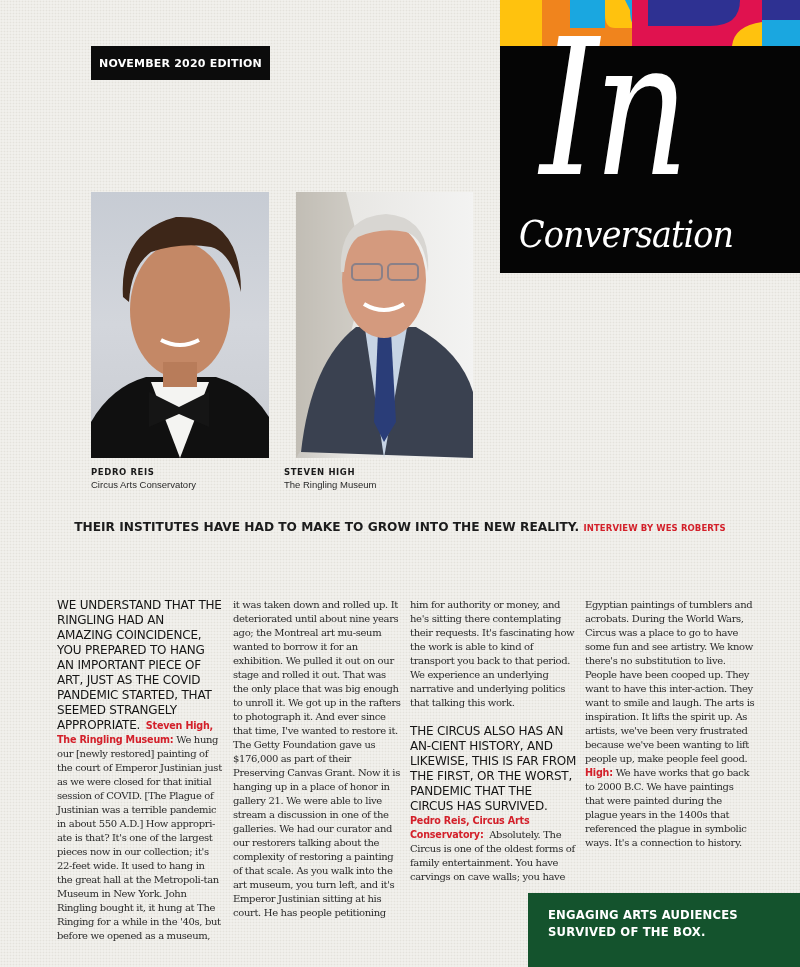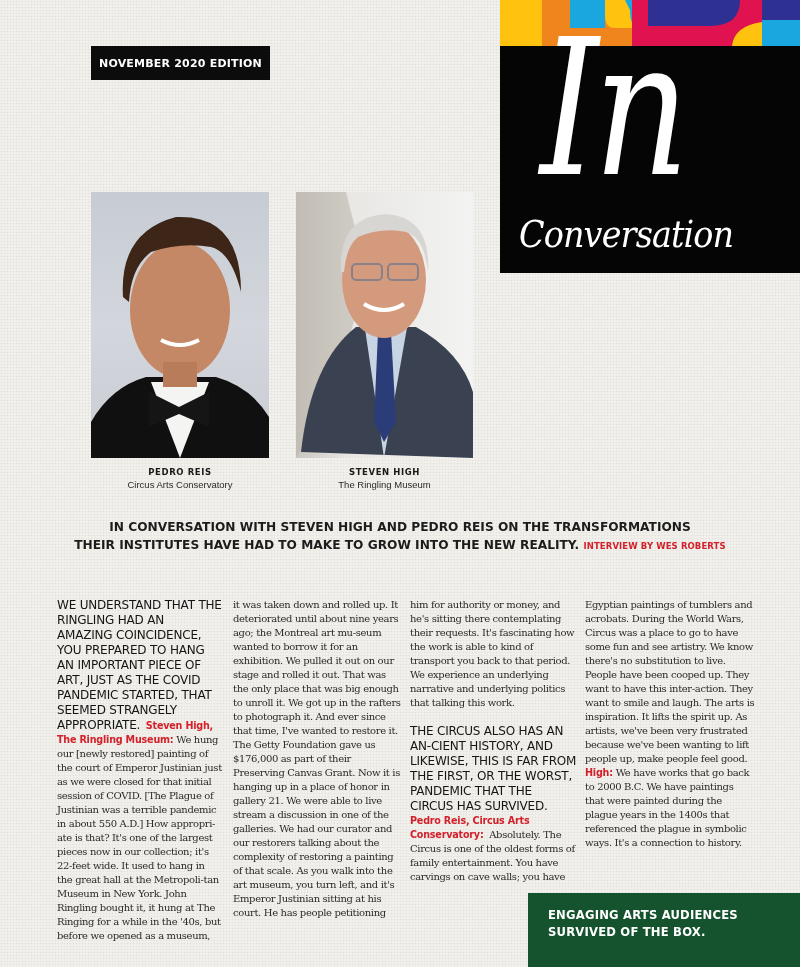--- a/index.html
+++ b/index.html
@@ -36,24 +36,24 @@
     font-family: "DejaVu Serif", serif; font-style: italic;
     font-size: 38px; color: #fff; letter-spacing: -1px;
     transform: scaleX(0.88); transform-origin: left top;
   }
   .photo {
     position: absolute; top: 192px; height: 266px; overflow: hidden;
   }
   .photo-pedro { left: 91px; width: 178px; background: linear-gradient(180deg,#c7ccd4 0%,#d3d6dc 50%,#c9ccd2 100%); }
   .photo-steven { left: 296px; width: 177px; background: linear-gradient(90deg,#c9c6c0 0%,#e8e7e4 30%,#f3f3f2 100%); }
   .caption {
-    position: absolute; top: 466px; text-align: center;
+    position: absolute; top: 466px; 
   }
   .caption-pedro { left: 91px; width: 178px; }
-  .caption-steven { left: 296px; width: 177px; }
+  .caption-steven { left: 284px; width: 177px; }
   .caption .name {
     font-family: "DejaVu Sans", sans-serif; font-weight: bold;
     font-size: 8.5px; letter-spacing: 0.6px; color: #1a1a1a; line-height: 12px;
   }
   .caption .org {
     font-family: "Liberation Sans", sans-serif; font-size: 9.5px; color: #2a2a2a; line-height: 13px;
   }
   .deck {
     position: absolute; left: 40px; top: 518px; width: 720px; text-align: center;
     font-family: "DejaVu Sans", sans-serif; font-weight: bold;
@@ -136,21 +136,20 @@
 <div class="caption caption-pedro">
   <div class="name">PEDRO REIS</div>
   <div class="org">Circus Arts Conservatory</div>
 </div>
 <div class="caption caption-steven">
   <div class="name">STEVEN HIGH</div>
   <div class="org">The Ringling Museum</div>
 </div>
 
 <div class="deck">
-  <div>IN CONVERSATION WITH STEVEN HIGH AND PEDRO REIS ON THE TRANSFORMATIONS</div>
   <div><span>THEIR INSTITUTES HAVE HAD TO MAKE TO GROW INTO THE NEW REALITY.</span> <span class="byline">INTERVIEW BY WES ROBERTS</span></div>
 </div>
 
 <div class="col col1">
   <span class="q">WE UNDERSTAND THAT THE RINGLING HAD AN AMAZING COINCIDENCE, YOU PREPARED TO HANG AN IMPORTANT PIECE OF ART, JUST AS THE COVID PANDEMIC STARTED, THAT SEEMED STRANGELY APPROPRIATE.</span>&nbsp; <span class="spk">Steven High, The Ringling Museum:</span> <span>We hung our [newly restored] painting of the court of Emperor Justinian just as we were closed for that initial session of COVID. [The Plague of Justinian was a terrible pandemic in about 550 A.D.] How appropri-ate is that? It's one of the largest pieces now in our collection; it's 22-feet wide. It used to hang in the great hall at the Metropoli-tan Museum in New York. John Ringling bought it, it hung at The Ringing for a while in the '40s, but before we opened as a museum,</span>
 </div>
 
 <div class="col col2">
   <span>it was taken down and rolled up. It deteriorated until about nine years ago; the Montreal art mu-seum wanted to borrow it for an exhibition. We pulled it out on our stage and rolled it out. That was the only place that was big enough to unroll it. We got up in the rafters to photograph it. And ever since that time, I've wanted to restore it. The Getty Foundation gave us $176,000 as part of their Preserving Canvas Grant. Now it is hanging up in a place of honor in gallery 21. We were able to live stream a discussion in one of the galleries. We had our curator and our restorers talking about the complexity of restoring a painting of that scale. As you walk into the art museum, you turn left, and it's Emperor Justinian sitting at his court. He has people petitioning</span>
 </div>

